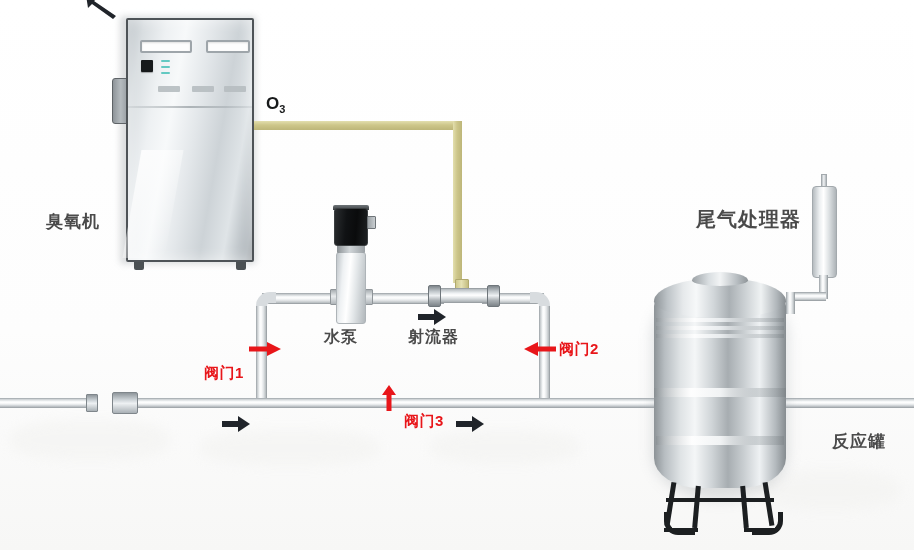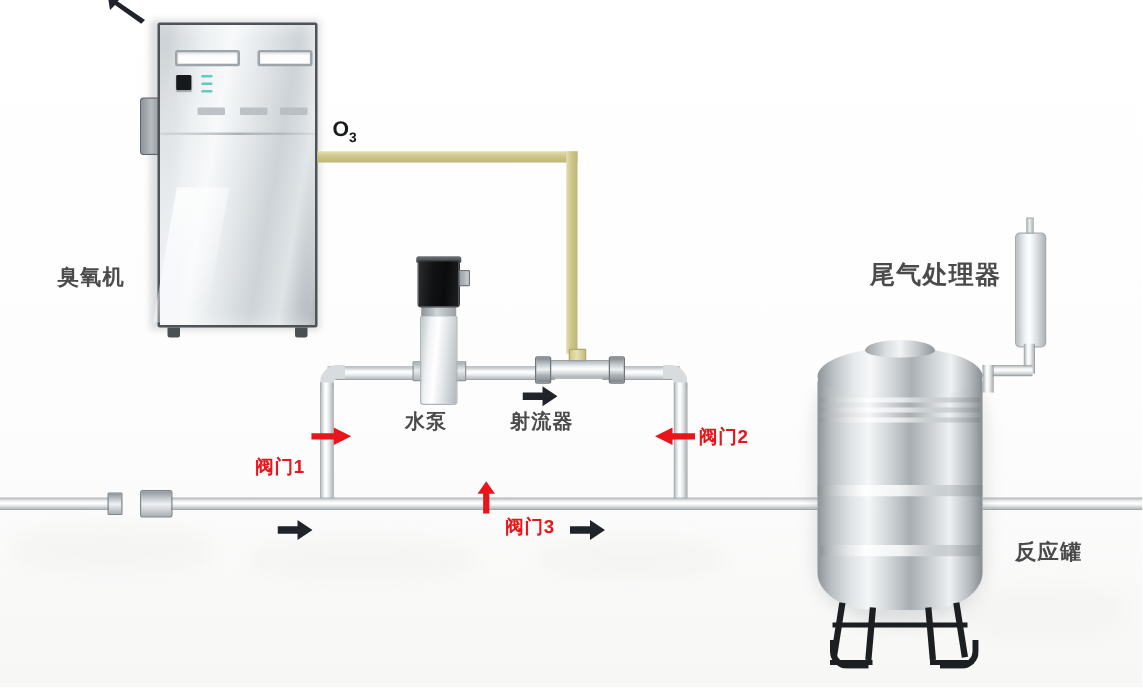--- a/index.html
+++ b/index.html
@@ -260,15 +260,15 @@
   <div class="leg" style="left:668px;top:482px;width:5px;height:44px;transform:rotate(9deg);"></div>
   <div class="leg" style="left:766px;top:482px;width:5px;height:44px;transform:rotate(-9deg);"></div>
   <div class="leg" style="left:694px;top:486px;width:5px;height:42px;transform:rotate(5deg);"></div>
   <div class="leg" style="left:742px;top:486px;width:5px;height:42px;transform:rotate(-5deg);"></div>
   <div class="leg" style="left:666px;top:498px;width:108px;height:4px;"></div>
   <div class="leg-curve" style="left:664px;top:512px;width:26px;height:18px;border-radius:0 0 0 14px;"></div>
   <div class="leg-curve" style="left:752px;top:512px;width:26px;height:18px;border-radius:0 0 14px 0;border-right:5px solid #1c1f21;border-left:none;"></div>
   <div class="leg" style="left:664px;top:528px;width:34px;height:4px;"></div>
   <div class="leg" style="left:744px;top:528px;width:34px;height:4px;"></div>
 
-  <div class="lbl" style="left:812px;top:430px;font-size:17px;">反应罐</div>
+  <div class="lbl" style="left:832px;top:430px;font-size:17px;">反应罐</div>
 
 </div>
 
 </body></html>

